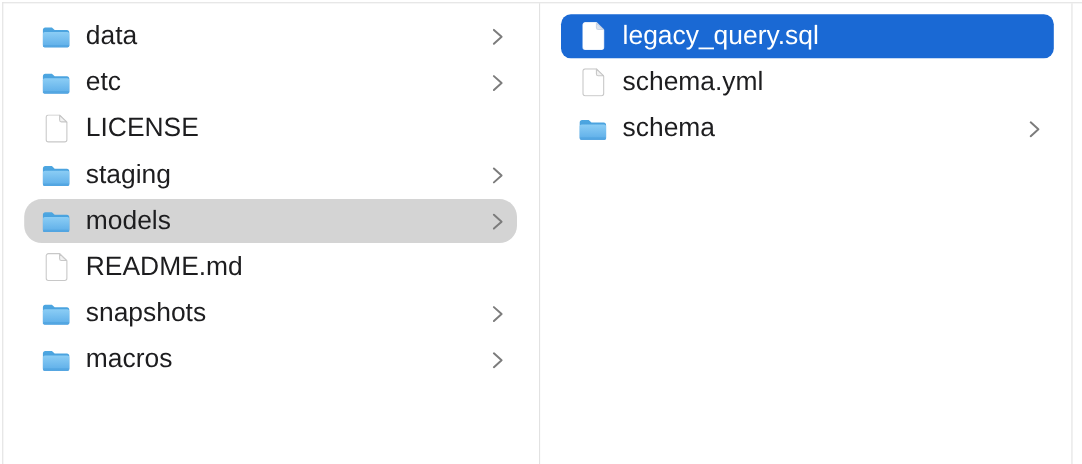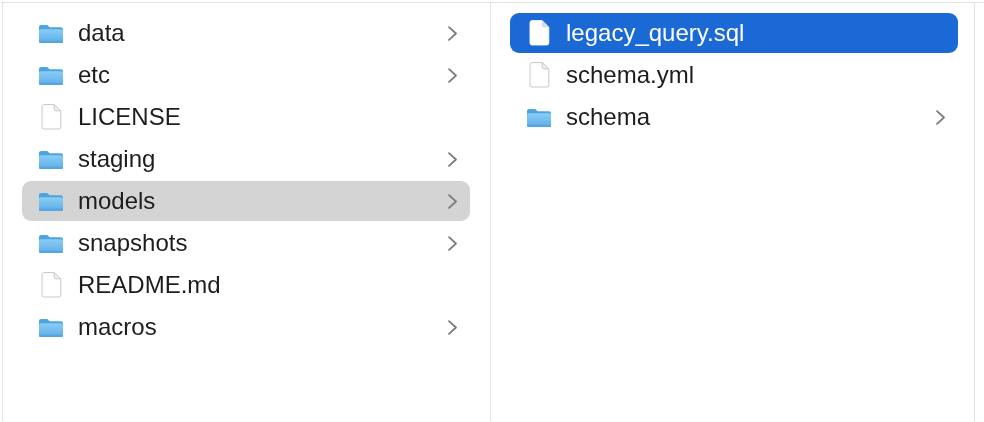--- a/index.html
+++ b/index.html
@@ -40,21 +40,21 @@
   .file-list{list-style:none;margin:0;padding:0;}
   .row{
     height:40px;
     display:flex;align-items:center;
     border-radius:9px;
     padding:0 12px 0 16px;
     box-sizing:border-box;
   }
   .col-left .row{margin:2px 20px 2px 19px;}
   .col-right .row{margin:2px 16px 2px 19px;}
-  .row.selected-inactive{background:var(--selection-inactive);}
+  .row.selected-inactive{background:var(--selection-inactive);border-radius:16px;}
   .row.selected-active{background:var(--selection-active);}
   .icon-slot{
     width:26px;height:26px;flex:0 0 26px;
     display:flex;align-items:center;justify-content:center;
     margin-right:14px;
   }
   .item-label{
     flex:1 1 auto;
     font-size:24px;
     color:var(--text);
@@ -162,42 +162,42 @@
             </span>
     <span class="item-label">models</span>
     <span class="chevron">
       <svg width="11" height="17" viewBox="0 0 11 17">
         <path d="M2 2.2 L9 8.5 L2 14.8" fill="none" stroke="currentColor" stroke-width="1.8" stroke-linecap="round" stroke-linejoin="round"></path>
       </svg>
     </span>
   </li>
           <li class="row">
     <span class="icon-slot">
+              <svg width="21" height="26" viewBox="0 0 21 26">
+    <path class="file-outline" d="M3 0.6 h10.2 L19.8 7.2 V23 a2 2 0 0 1 -2 2 H3 a2 2 0 0 1 -2 -2 V2.6 a2 2 0 0 1 2 -2 Z"></path>
+    <path class="file-fold" d="M13.2 0.8 v4.4 a1.6 1.6 0 0 0 1.6 1.6 h4.8 Z"></path>
+  </svg>
+            </span>
+    <span class="item-label">README.md</span>
+
+  </li>
+          <li class="row">
+    <span class="icon-slot">
               <svg width="26" height="21" viewBox="0 0 26 21">
     <path d="M1 4.1 C1 2.9 1.9 2 3.1 2 h6.1 l2.5 2.3 h11.2 C24.1 4.3 25 5.2 25 6.4 V17.9 c0 1.2 -0.9 2.1 -2.1 2.1 H3.1 C1.9 20 1 19.1 1 17.9 Z" fill="url(#grad-folder-tab)"></path>
     <rect x="1" y="6.2" width="24" height="13.8" rx="1.8" fill="url(#grad-folder-body)"></rect>
     <rect class="folder-shade" x="1" y="17.8" width="24" height="2.2" rx="1.1"></rect>
   </svg>
             </span>
     <span class="item-label">snapshots</span>
     <span class="chevron">
       <svg width="11" height="17" viewBox="0 0 11 17">
         <path d="M2 2.2 L9 8.5 L2 14.8" fill="none" stroke="currentColor" stroke-width="1.8" stroke-linecap="round" stroke-linejoin="round"></path>
       </svg>
     </span>
-  </li>
-          <li class="row">
-    <span class="icon-slot">
-              <svg width="21" height="26" viewBox="0 0 21 26">
-    <path class="file-outline" d="M3 0.6 h10.2 L19.8 7.2 V23 a2 2 0 0 1 -2 2 H3 a2 2 0 0 1 -2 -2 V2.6 a2 2 0 0 1 2 -2 Z"></path>
-    <path class="file-fold" d="M13.2 0.8 v4.4 a1.6 1.6 0 0 0 1.6 1.6 h4.8 Z"></path>
-  </svg>
-            </span>
-    <span class="item-label">README.md</span>
-
   </li>
           <li class="row">
     <span class="icon-slot">
               <svg width="26" height="21" viewBox="0 0 26 21">
     <path d="M1 4.1 C1 2.9 1.9 2 3.1 2 h6.1 l2.5 2.3 h11.2 C24.1 4.3 25 5.2 25 6.4 V17.9 c0 1.2 -0.9 2.1 -2.1 2.1 H3.1 C1.9 20 1 19.1 1 17.9 Z" fill="url(#grad-folder-tab)"></path>
     <rect x="1" y="6.2" width="24" height="13.8" rx="1.8" fill="url(#grad-folder-body)"></rect>
     <rect class="folder-shade" x="1" y="17.8" width="24" height="2.2" rx="1.1"></rect>
   </svg>
             </span>
     <span class="item-label">macros</span>

